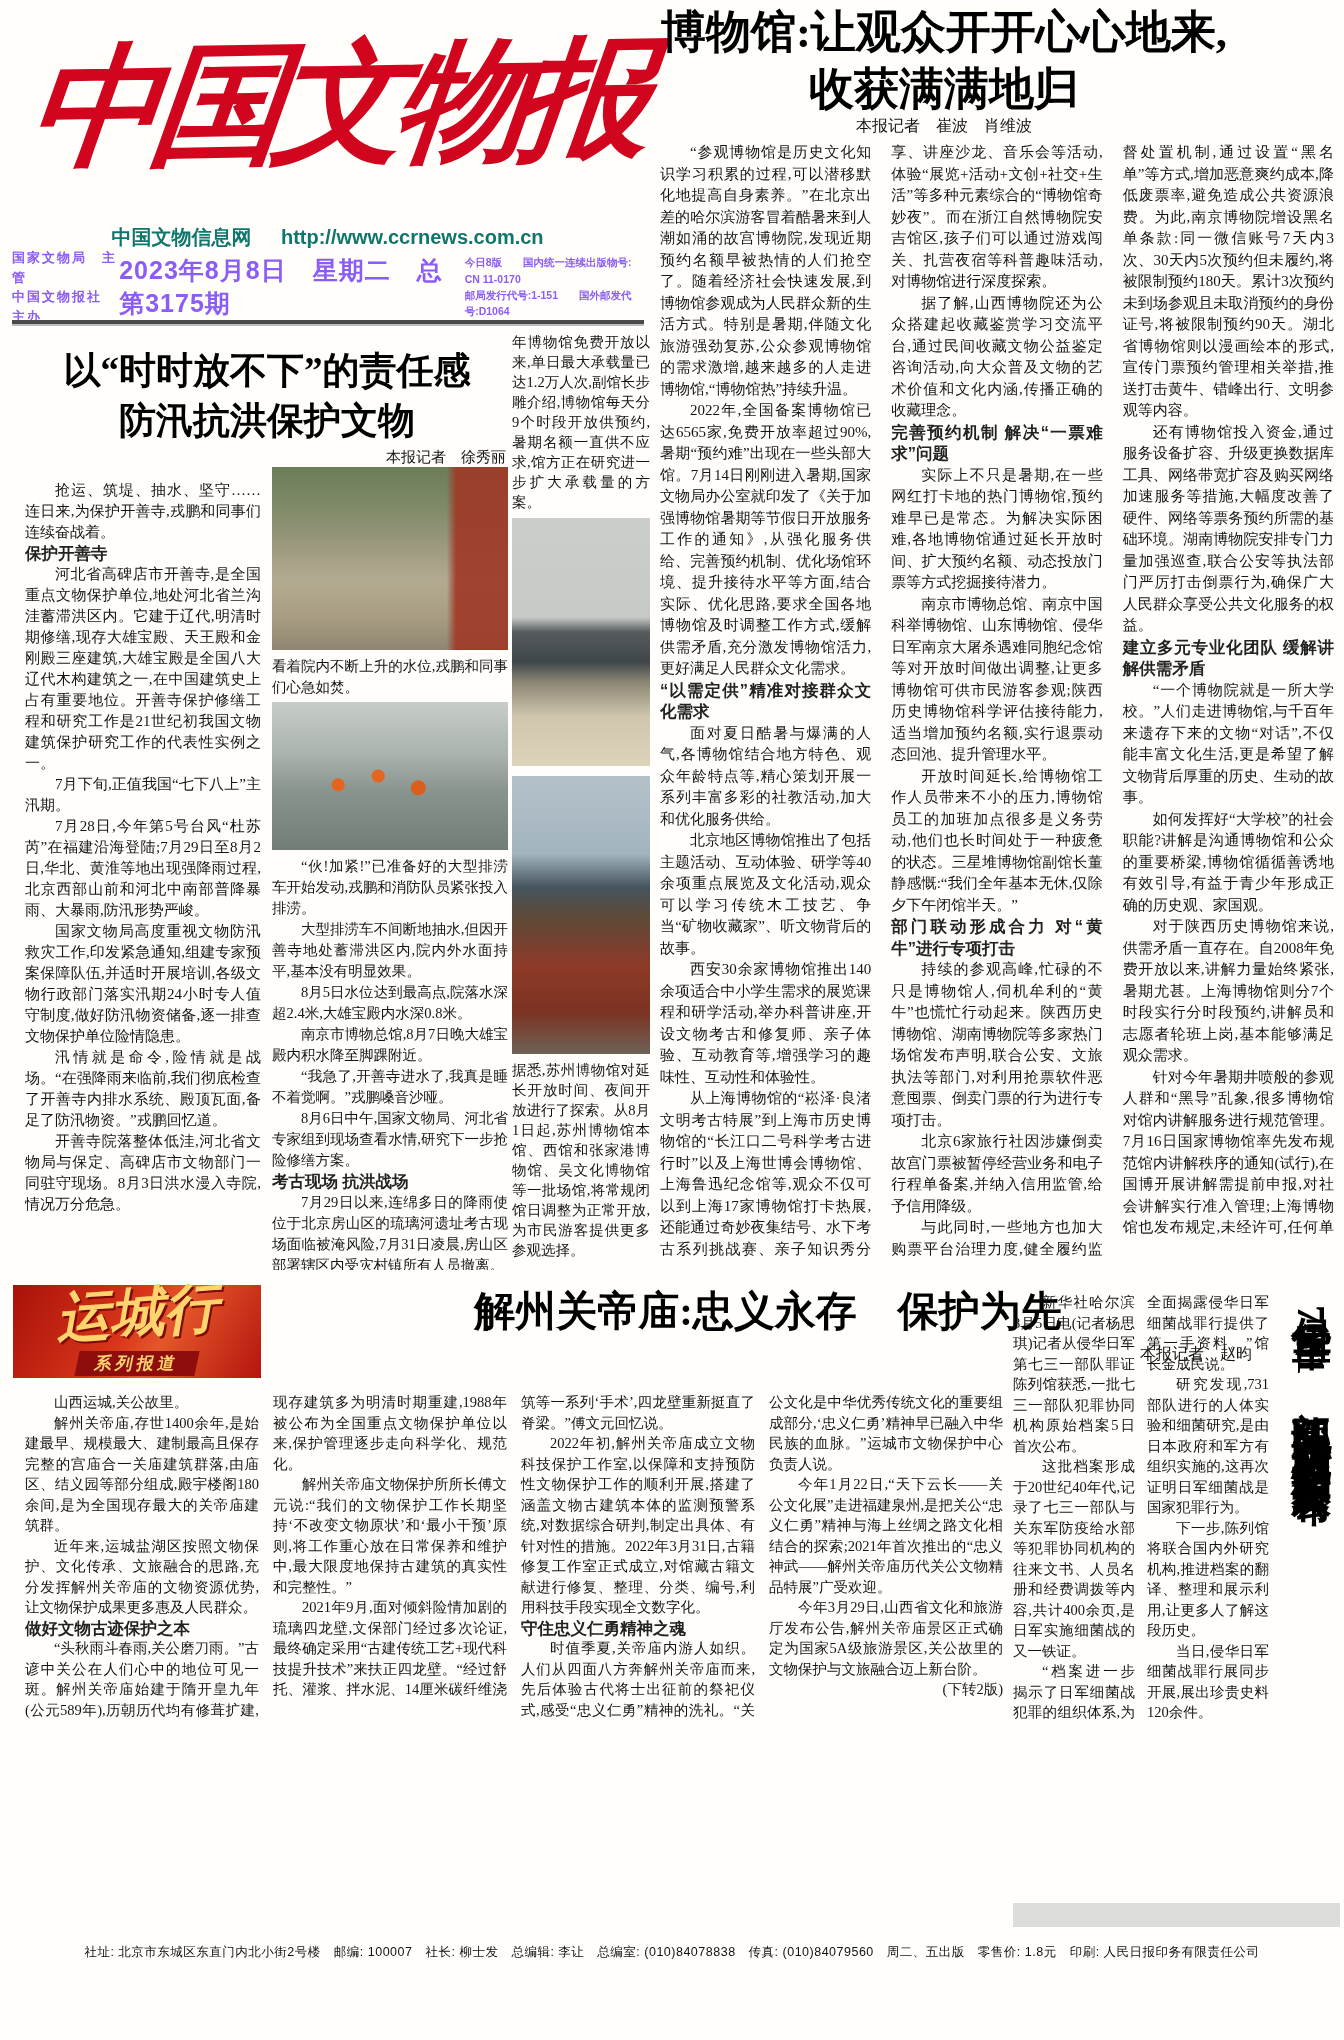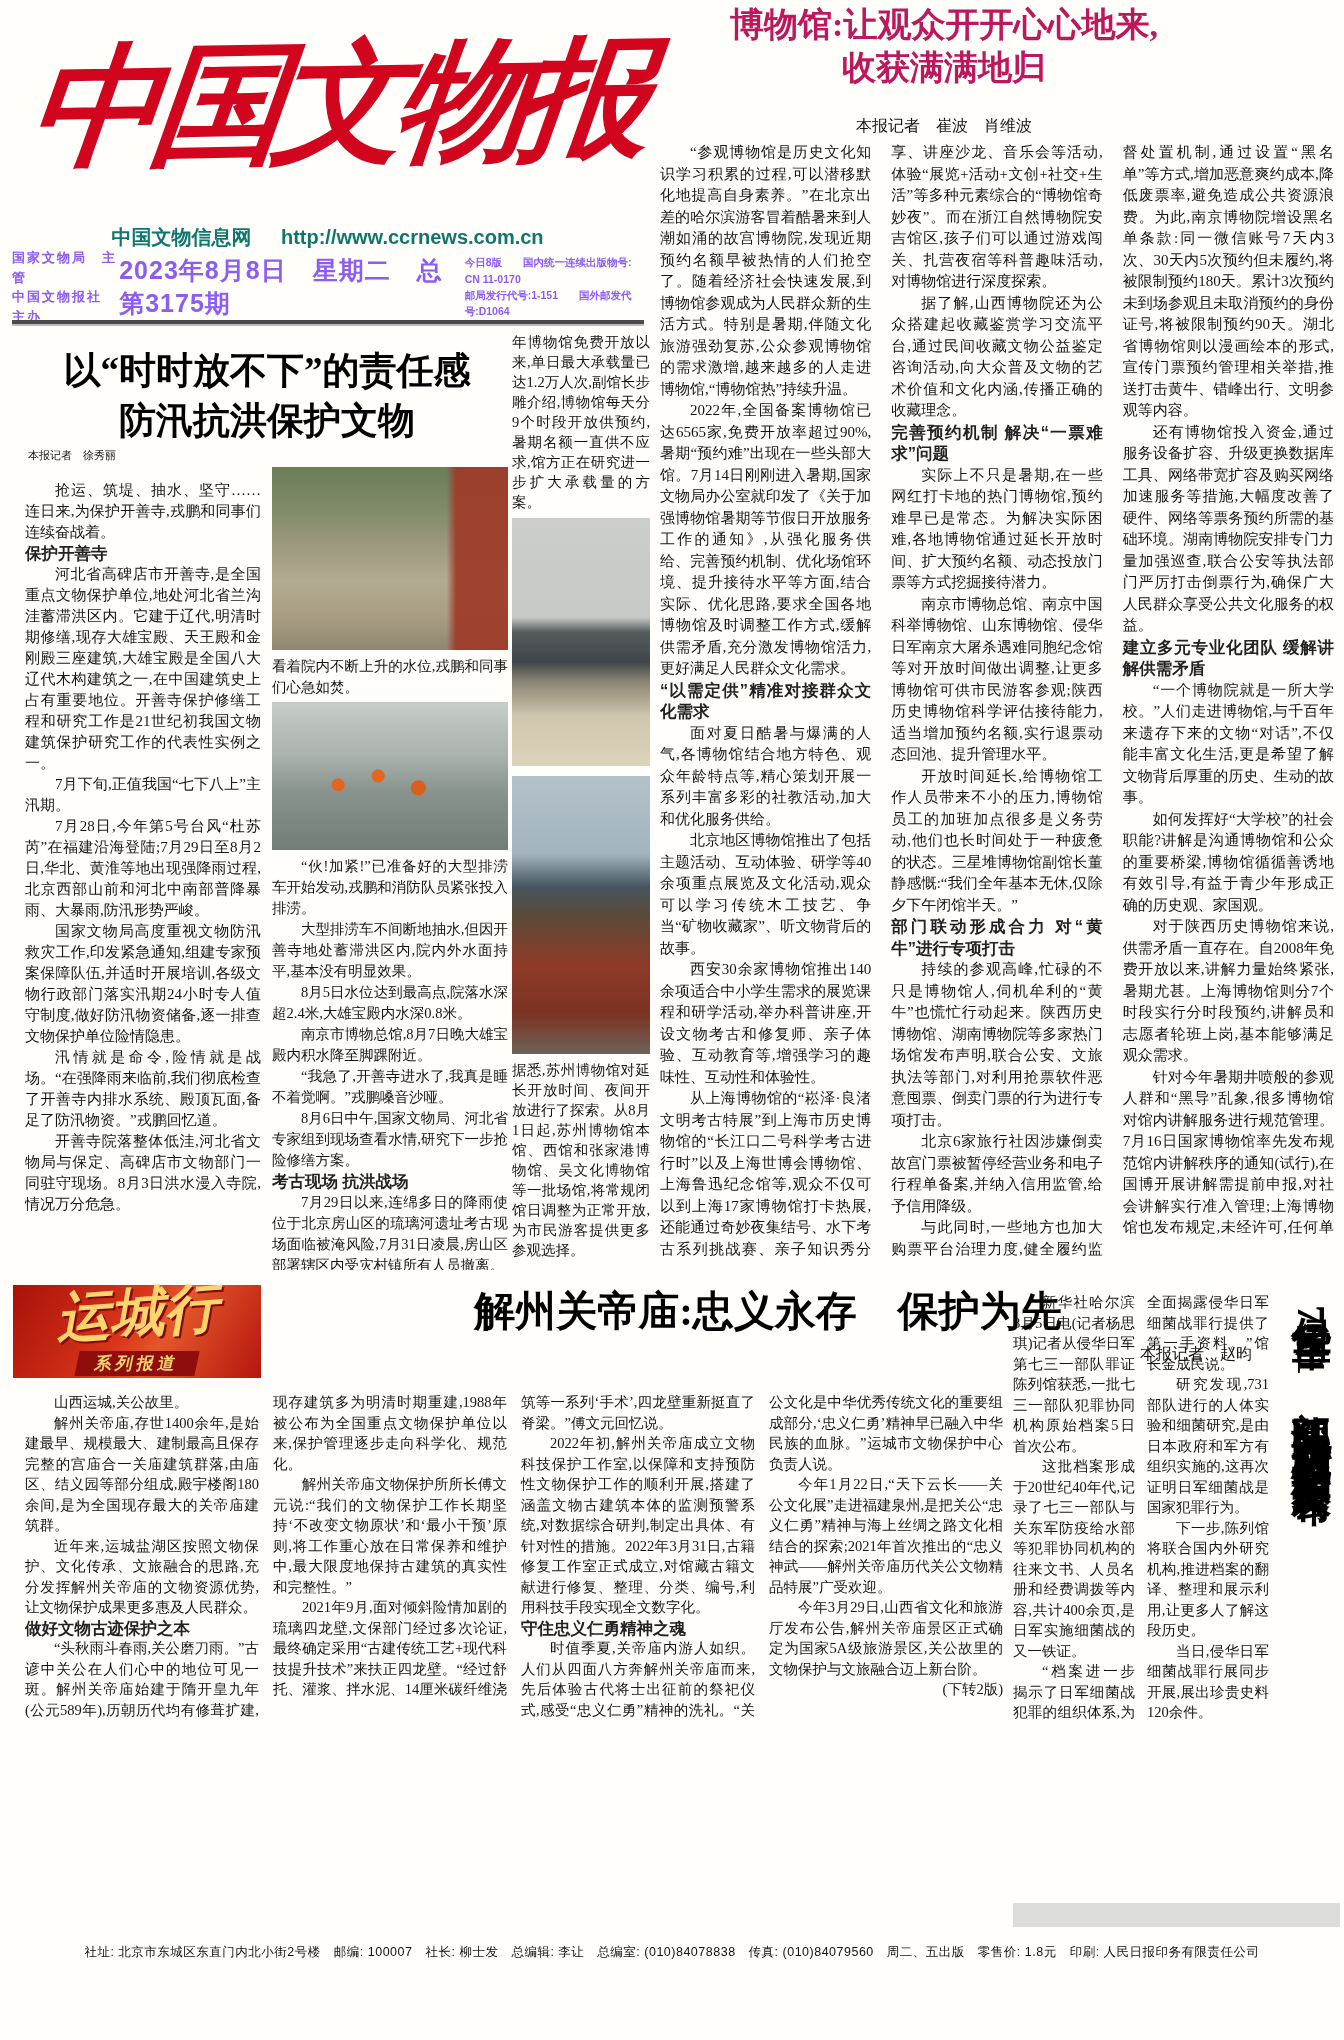--- a/index.html
+++ b/index.html
@@ -23,31 +23,31 @@
           border-bottom:2px solid #bcbcbc;}
   
   .flow p,.flow div{margin:0;}
   .t-p{text-indent:2em;}
   .t-pc{text-indent:0;}
   .t-h{font-family:"Liberation Sans",sans-serif;font-weight:bold;font-size:16.5px;
        margin:13px 0 9px;color:#222;break-after:avoid;}
   .t-cont{text-align:right;}
   
   .a-head{position:absolute;left:648px;top:4px;width:592px;text-align:center;
-          font-weight:bold;font-size:34px;line-height:1.26;color:#be185d;}
+          font-weight:bold;font-size:45px;line-height:1.26;color:#000000;}
   .a-byline{position:absolute;left:648px;top:116px;width:592px;text-align:center;font-size:16px;}
   .a-colnarrow{position:absolute;left:512px;top:332px;width:138px;height:938px;
                font-size:14.5px;line-height:20px;text-align:justify;overflow:hidden;}
   .a-main{position:absolute;left:660px;top:142px;width:674px;height:1128px;
           column-count:3;column-gap:20px;font-size:15px;line-height:21.5px;
           text-align:justify;overflow:hidden;}
   
   .b-head{position:absolute;left:28px;top:346px;width:478px;text-align:center;
           font-weight:bold;font-size:37px;line-height:1.35;color:#000;}
-  .b-byline{position:absolute;left:28px;top:448px;width:478px;text-align:left;font-size:11px;}
+  .b-byline{position:absolute;left:28px;top:448px;width:478px;text-align:right;font-size:15px;}
   .b-col1{position:absolute;left:25px;top:480px;width:236px;height:790px;
           font-size:15px;line-height:21px;text-align:justify;overflow:hidden;}
   .b-col2{position:absolute;left:272px;top:467px;width:236px;height:803px;
           font-size:14.5px;line-height:21px;text-align:justify;overflow:hidden;}
   
   .ph{width:100%;margin:0 0 6px;}
   .ph-sandbags{height:183px;background:
      linear-gradient(90deg,rgba(0,0,0,0) 74%,rgba(158,58,40,.92) 78%),
      linear-gradient(180deg,#6c7d58 0%,#7f8a68 22%,#98967c 40%,#b3ab91 62%,#a89d83 82%,#8f8670 100%);}
   .ph-flood{height:148px;margin-top:4px;background:

